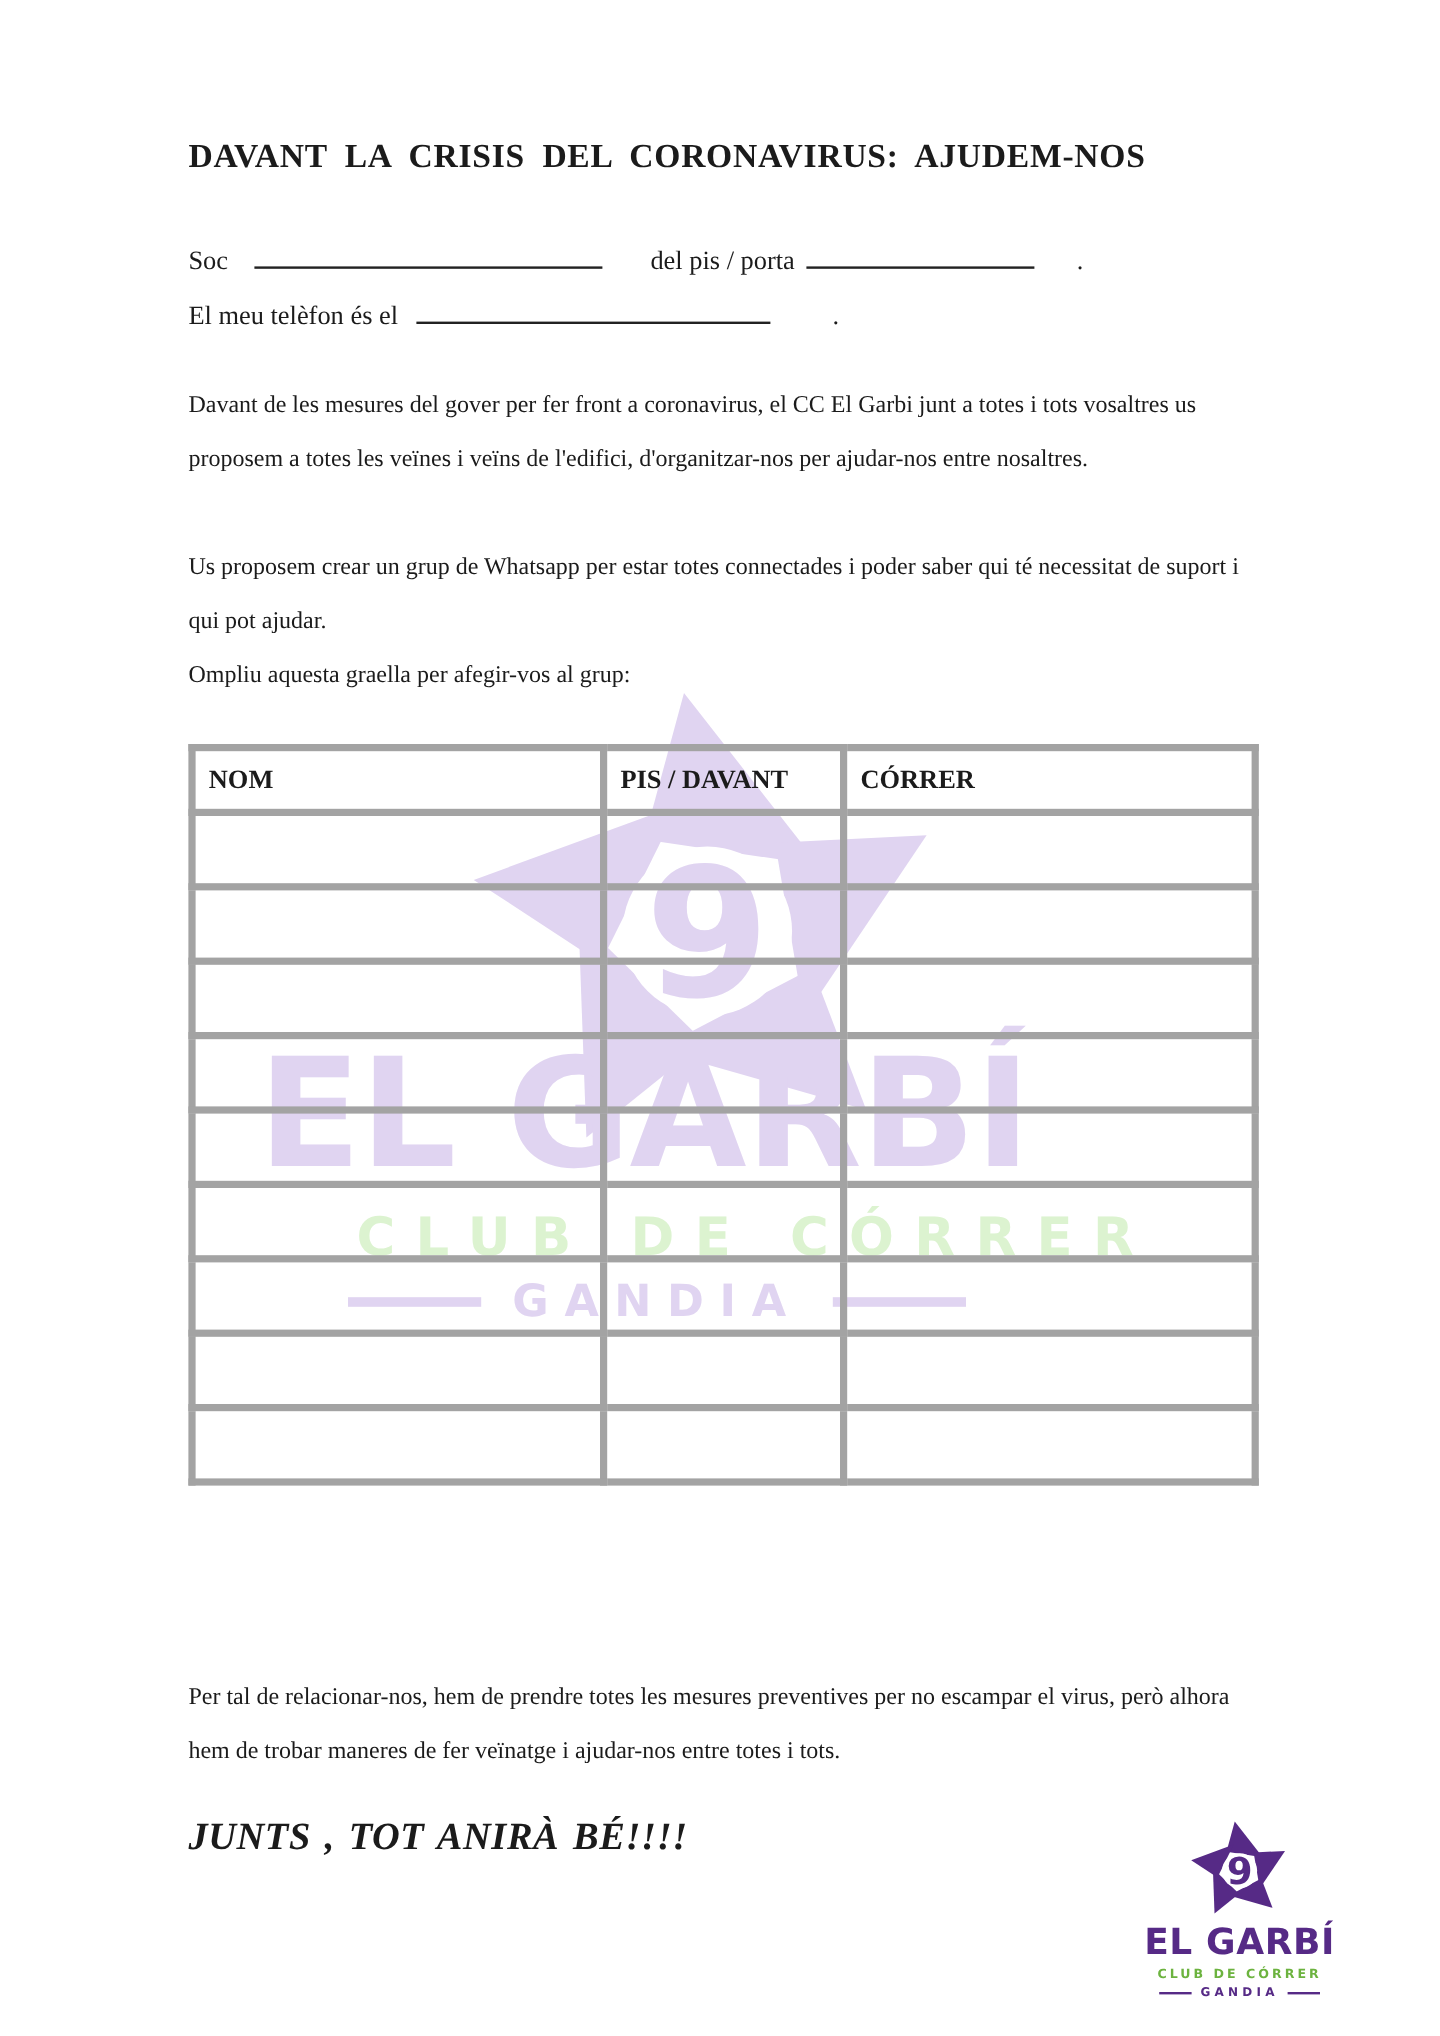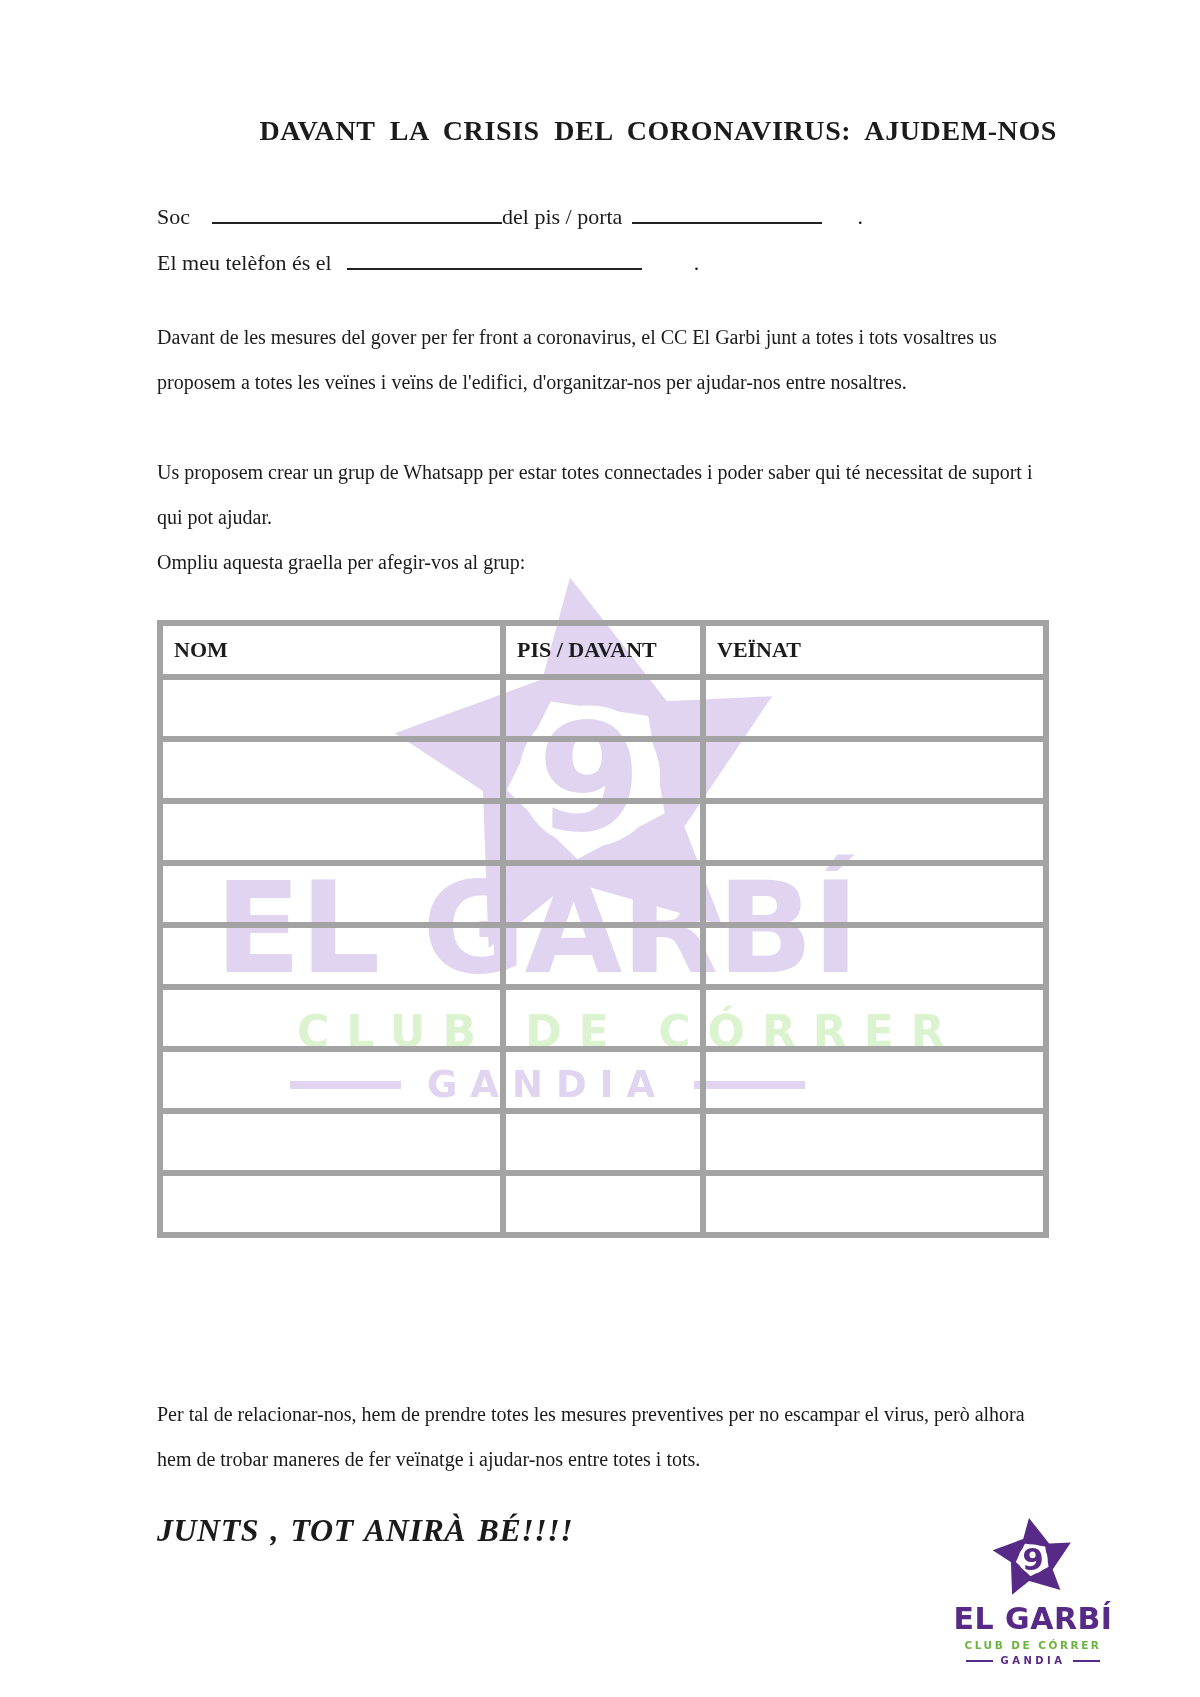--- a/index.html
+++ b/index.html
@@ -10,36 +10,35 @@
     background:#ffffff;
     overflow:hidden;
     font-family:"Liberation Serif", serif;
     color:#1b1b1b;
   }
   
   .title{
     position:absolute;left:157px;top:86px;width:900px;
     font-size:28px;font-weight:bold;line-height:52px;
     letter-spacing:0.6px;
-    text-align:right;
   }
   .title .tline1{display:block;word-spacing:7px;}
   .title .tline2{display:block;word-spacing:2px;}
   
   .formline{position:absolute;left:157px;width:950px;font-size:22px;height:40px;}
   .formline.l1{top:202px;}
   .formline.l2{top:248px;}
   .blank{
     display:inline-block;vertical-align:baseline;
     border-bottom:2px solid #222;height:20px;
   }
   .blank.b-soc{width:290px;margin-left:22px;}
   .blank.b-pis{width:190px;margin-left:10px;}
   .blank.b-tel{width:295px;margin-left:15px;}
-  .lbl-pis{}
+  .lbl-pis{margin-left:40px;}
   .dot1{margin-left:35px;}
   .dot2{margin-left:52px;}
   
   .para{position:absolute;left:157px;width:905px;font-size:20px;line-height:45px;}
   .p1{top:295px;}
   .p2{top:430px;}
   .p-ompliu{top:520px;}
   .p3{top:1237px;}
   .p4{top:1372px;}
   
@@ -148,21 +147,21 @@
     <table class="grid">
       <colgroup>
           <col style="width:343px">
           <col style="width:200px">
           <col style="width:343px">
         </colgroup>
       <thead>
         <tr>
           <th>NOM</th>
           <th>PIS / DAVANT</th>
-          <th>VEÏNAT</th>
+          <th>CÓRRER</th>
         </tr>
       </thead>
       <tbody>
           <tr>
             <td></td>
             <td></td>
             <td></td>
           </tr>
           <tr>
             <td></td>

